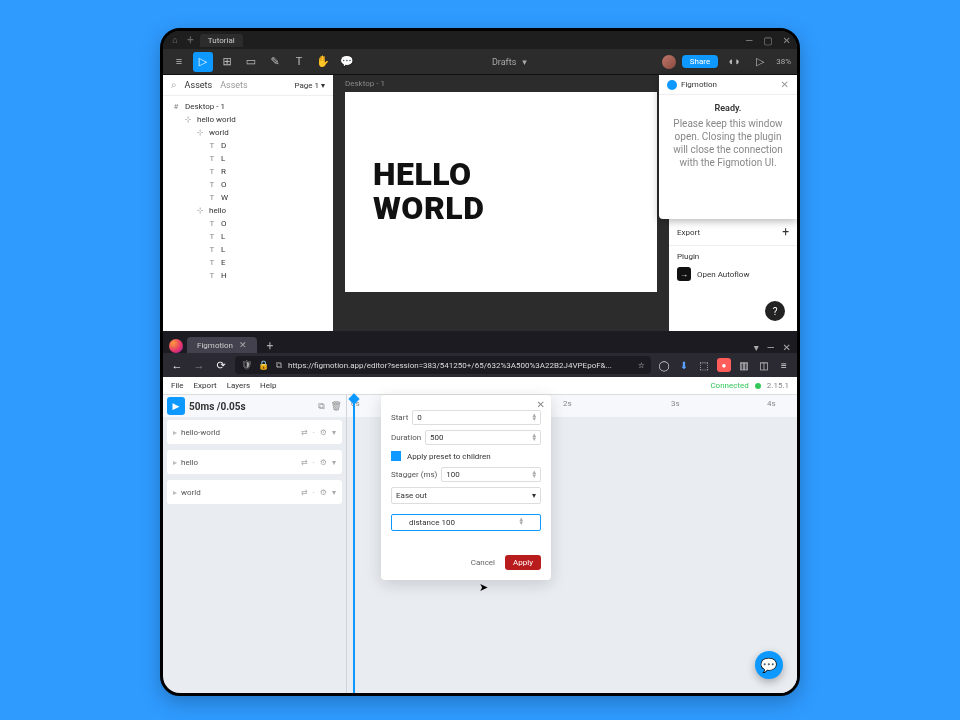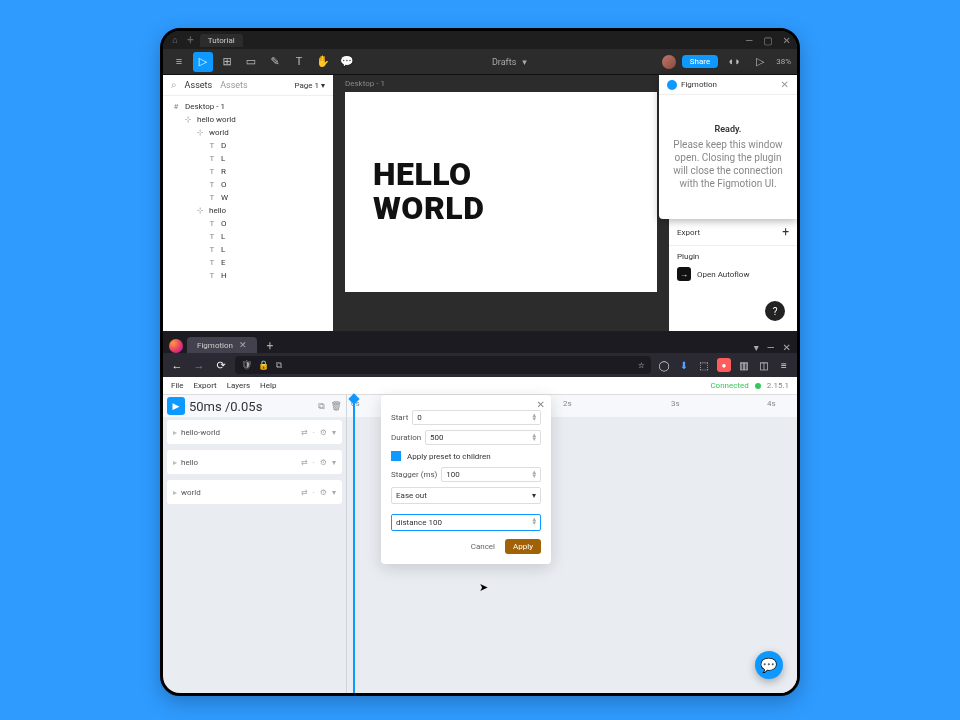--- a/index.html
+++ b/index.html
@@ -37,21 +37,21 @@
 
 .canvas{flex:1;background:#2c2c2c;display:flex;flex-direction:column}
 .canvas-label{font-size:8px;color:#888;padding:4px 12px}
 .artwork{background:#fff;margin:0 12px;height:200px;padding:40px 28px;display:flex;flex-direction:column;justify-content:center}
 .artwork .big{font-weight:900;font-size:32px;line-height:1.05;color:#111;letter-spacing:.5px}
 
 .plugin-panel{position:absolute;top:0;right:0;width:138px;height:144px;background:#fff;color:#333;border-bottom-left-radius:4px;box-shadow:0 2px 8px rgba(0,0,0,.3);display:flex;flex-direction:column;font-size:8px}
 .pp-head{display:flex;align-items:center;padding:4px 8px;gap:4px;border-bottom:1px solid #eee}
 .pp-dot{width:10px;height:10px;border-radius:50%;background:#0d99ff}
 .pp-close{margin-left:auto;color:#999;font-size:10px}
-.pp-body{flex:1;display:flex;flex-direction:column;align-items:center;justify-content:center;padding:8px;text-align:center}
+.pp-body{flex:1;display:flex;flex-direction:column;align-items:center;padding:8px;text-align:center}
 .pp-ready{font-weight:600;font-size:9px;margin-bottom:4px}
 .pp-msg{font-size:10px;color:#888;line-height:1.3}
 
 .right-panel{width:128px;background:#fff;color:#333;font-size:8px;margin-top:144px}
 .rp-sec{padding:6px 8px;border-bottom:1px solid #eee;display:flex;align-items:center;justify-content:space-between}
 .rp-sec .plus{color:#333;font-size:12px}
 .rp-plugin{padding:6px 8px;display:flex;align-items:center;gap:6px}
 .rp-pico{width:14px;height:14px;border-radius:3px;background:#111;color:#fff;display:flex;align-items:center;justify-content:center;font-size:8px}
 .help-bubble{position:absolute;right:12px;bottom:10px;width:20px;height:20px;border-radius:50%;background:#222;color:#fff;display:flex;align-items:center;justify-content:center;font-size:10px}
 
@@ -76,21 +76,21 @@
 .app{flex:1;background:#e9edf2;color:#333;display:flex;flex-direction:column;position:relative}
 .app-menu{height:18px;background:#fff;display:flex;align-items:center;padding:0 8px;gap:10px;font-size:8px;border-bottom:1px solid #ddd}
 .app-menu .right{margin-left:auto;display:flex;gap:6px;align-items:center}
 .conn-dot{width:6px;height:6px;border-radius:50%;background:#34c759}
 .conn-txt{color:#34c759}
 
 .app-body{flex:1;display:flex;position:relative}
 .timeline-left{width:184px;background:none;display:flex;flex-direction:column;border-right:1px solid #d0d5dd}
 .tl-head{height:22px;display:flex;align-items:center;padding:0 4px;gap:4px;font-size:9px;background:#f6f8fb}
 .tl-play{width:18px;height:18px;background:#0d99ff;color:#fff;border-radius:3px;display:flex;align-items:center;justify-content:center;font-size:9px}
-.tl-time{font-weight:400;font-size:13px}
+.tl-time{font-weight:700;font-size:10px}
 .tl-head .ricons{margin-left:auto;display:flex;gap:6px;color:#888;font-size:9px}
 .tl-row{height:24px;background:#fff;margin:3px 4px;border-radius:3px;display:flex;align-items:center;padding:0 6px;font-size:8px;gap:4px;color:#555}
 .tl-row .chev{color:#bbb;font-size:8px}
 .tl-row .ricons{margin-left:auto;display:flex;gap:5px;color:#aaa;font-size:8px}
 
 .timeline-right{flex:1;position:relative;background:#e9edf2}
 .ruler{height:22px;background:#f6f8fb;position:relative;font-size:8px;color:#888}
 .ruler .tick{position:absolute;top:4px}
 .playhead{position:absolute;top:0;bottom:0;width:2px;background:#0d99ff;left:6px}
 .playhead::before{content:"";position:absolute;top:0;left:-3px;width:8px;height:8px;background:#0d99ff;transform:rotate(45deg)}
@@ -99,24 +99,24 @@
 .modal{position:absolute;top:0;left:218px;width:170px;background:#fff;border-radius:4px;box-shadow:0 4px 16px rgba(0,0,0,.15);padding:10px;font-size:8px;color:#333;z-index:10}
 .modal .mclose{position:absolute;top:4px;right:6px;color:#888;font-size:10px}
 .mrow{display:flex;align-items:center;margin:5px 0;gap:4px}
 .mrow label{color:#555}
 .minput{flex:1;border:1px solid #ddd;border-radius:2px;padding:2px 4px;font-size:8px;display:flex;align-items:center;justify-content:space-between;color:#333}
 .mspinner{color:#aaa;font-size:7px;line-height:.5}
 .mnote{background:#f5f7fa;border-radius:3px;padding:6px;font-size:7px;color:#666;line-height:1.3;margin:6px 0}
 .mcheck{display:flex;align-items:center;gap:6px;margin:6px 0}
 .mbox{width:10px;height:10px;background:#0d99ff}
 .msel{border:1px solid #ddd;border-radius:2px;padding:3px 4px;display:flex;justify-content:space-between;align-items:center;margin:4px 0}
-.mfield{border:1px solid #0d99ff;border-radius:2px;padding:3px 4px;display:flex;justify-content:space-between;margin:10px 0 8px}
+.mfield{border:1px solid #0d99ff;border-radius:2px;padding:3px 17px;display:flex;justify-content:space-between;margin:10px 0 24px}
 .mactions{display:flex;justify-content:flex-end;gap:4px;margin-top:4px}
 .mcancel{color:#666;padding:3px 6px}
-.mapply{background:#a16207;color:#fff;padding:3px 8px;border-radius:3px}
+.mapply{background:#b91c1c;color:#fff;padding:3px 8px;border-radius:3px}
 .cursor{position:absolute;top:186px;left:316px;font-size:11px;color:#000;z-index:11}
 
 .chat-fab{position:absolute;right:14px;bottom:14px;width:28px;height:28px;border-radius:50%;background:#0d99ff;color:#fff;display:flex;align-items:center;justify-content:center;font-size:14px;box-shadow:0 3px 8px rgba(0,0,0,.3)}
 </style>
 </head>
 <body>
 
 <div class="device">
 
   <div class="figma">
@@ -268,20 +268,21 @@
         </div>
     </div>
     <div class="ff-url">
       <span class="ff-navico">←</span>
       <span class="ff-navico" style="opacity:.4">→</span>
       <span class="ff-navico">⟳</span>
       <div class="ff-addrbar">
         <span class="shield">🛡</span>
         <span class="shield">🔒</span>
         <span class="shield">⧉</span>
+        <span style="white-space:nowrap;overflow:hidden">https://figmotion.app/editor?session=383/541250+/65/632%3A500%3A22B2J4VPEpoF&amp;...</span>
         <span style="margin-left:auto">☆</span>
       </div>
       <div class="ff-righticons">
         <span class="ff-ico">◯</span>
         <span class="ff-ico b">⬇</span>
         <span class="ff-ico">⬚</span>
         <span class="ff-ico r">●</span>
         <span class="ff-ico">▥</span>
         <span class="ff-ico">◫</span>
         <span class="ff-ico">≡</span>

